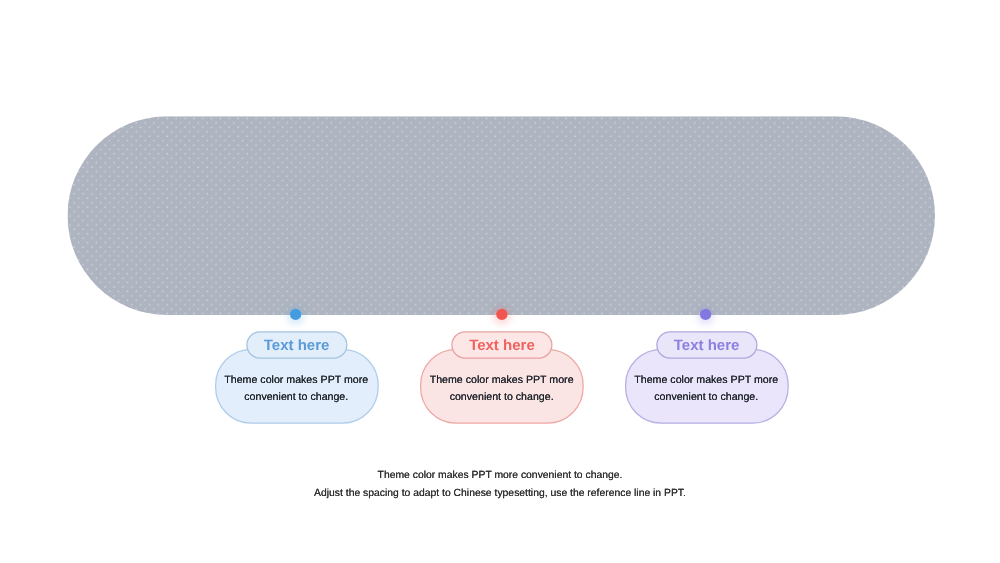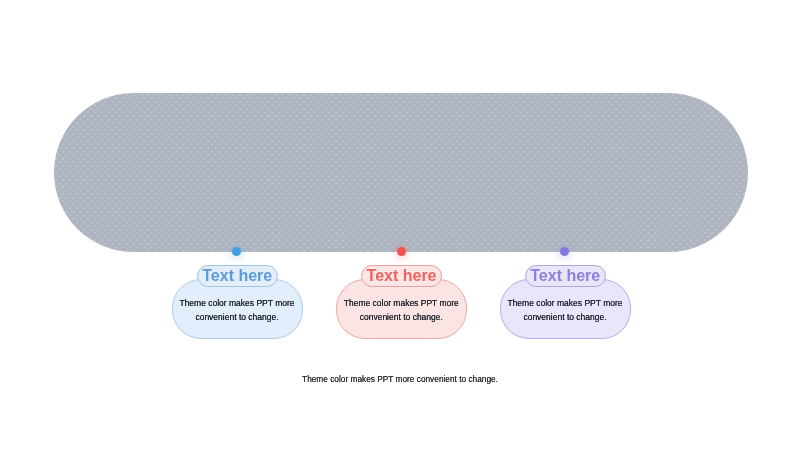--- a/index.html
+++ b/index.html
@@ -72,21 +72,21 @@
     position: absolute;
     top: 265px;
     height: 22px;
     width: 81.5px;
     border-radius: 11px;
     border: 1px solid;
     box-sizing: border-box;
     display: flex;
     align-items: center;
     justify-content: center;
-    font-size: 16px;
+    font-size: 12px;
     font-weight: bold;
     z-index: 3;
   }
 
   
   .footer {
     position: absolute;
     left: 0;
     top: 372px;
     width: 800px;
@@ -129,15 +129,16 @@
     <div class="card" style="left: 499.5px; background: rgb(234, 229, 251); border-color: rgb(181, 175, 228);">
       <span>Theme color makes PPT more convenient to change.</span>
     </div>
     <div class="pill" style="left: 524.5px; background: rgb(234, 230, 250); border-color: rgb(174, 168, 222); color: rgb(139, 128, 226);">
       <span>Text here</span>
     </div>
   </div>
 
   <div class="footer">
     <div>Theme color makes PPT more convenient to change.</div>
+    <div>Adjust the spacing to adapt to Chinese typesetting, use the reference line in PPT.</div>
   </div>
 
 </div>
 
 </body></html>

